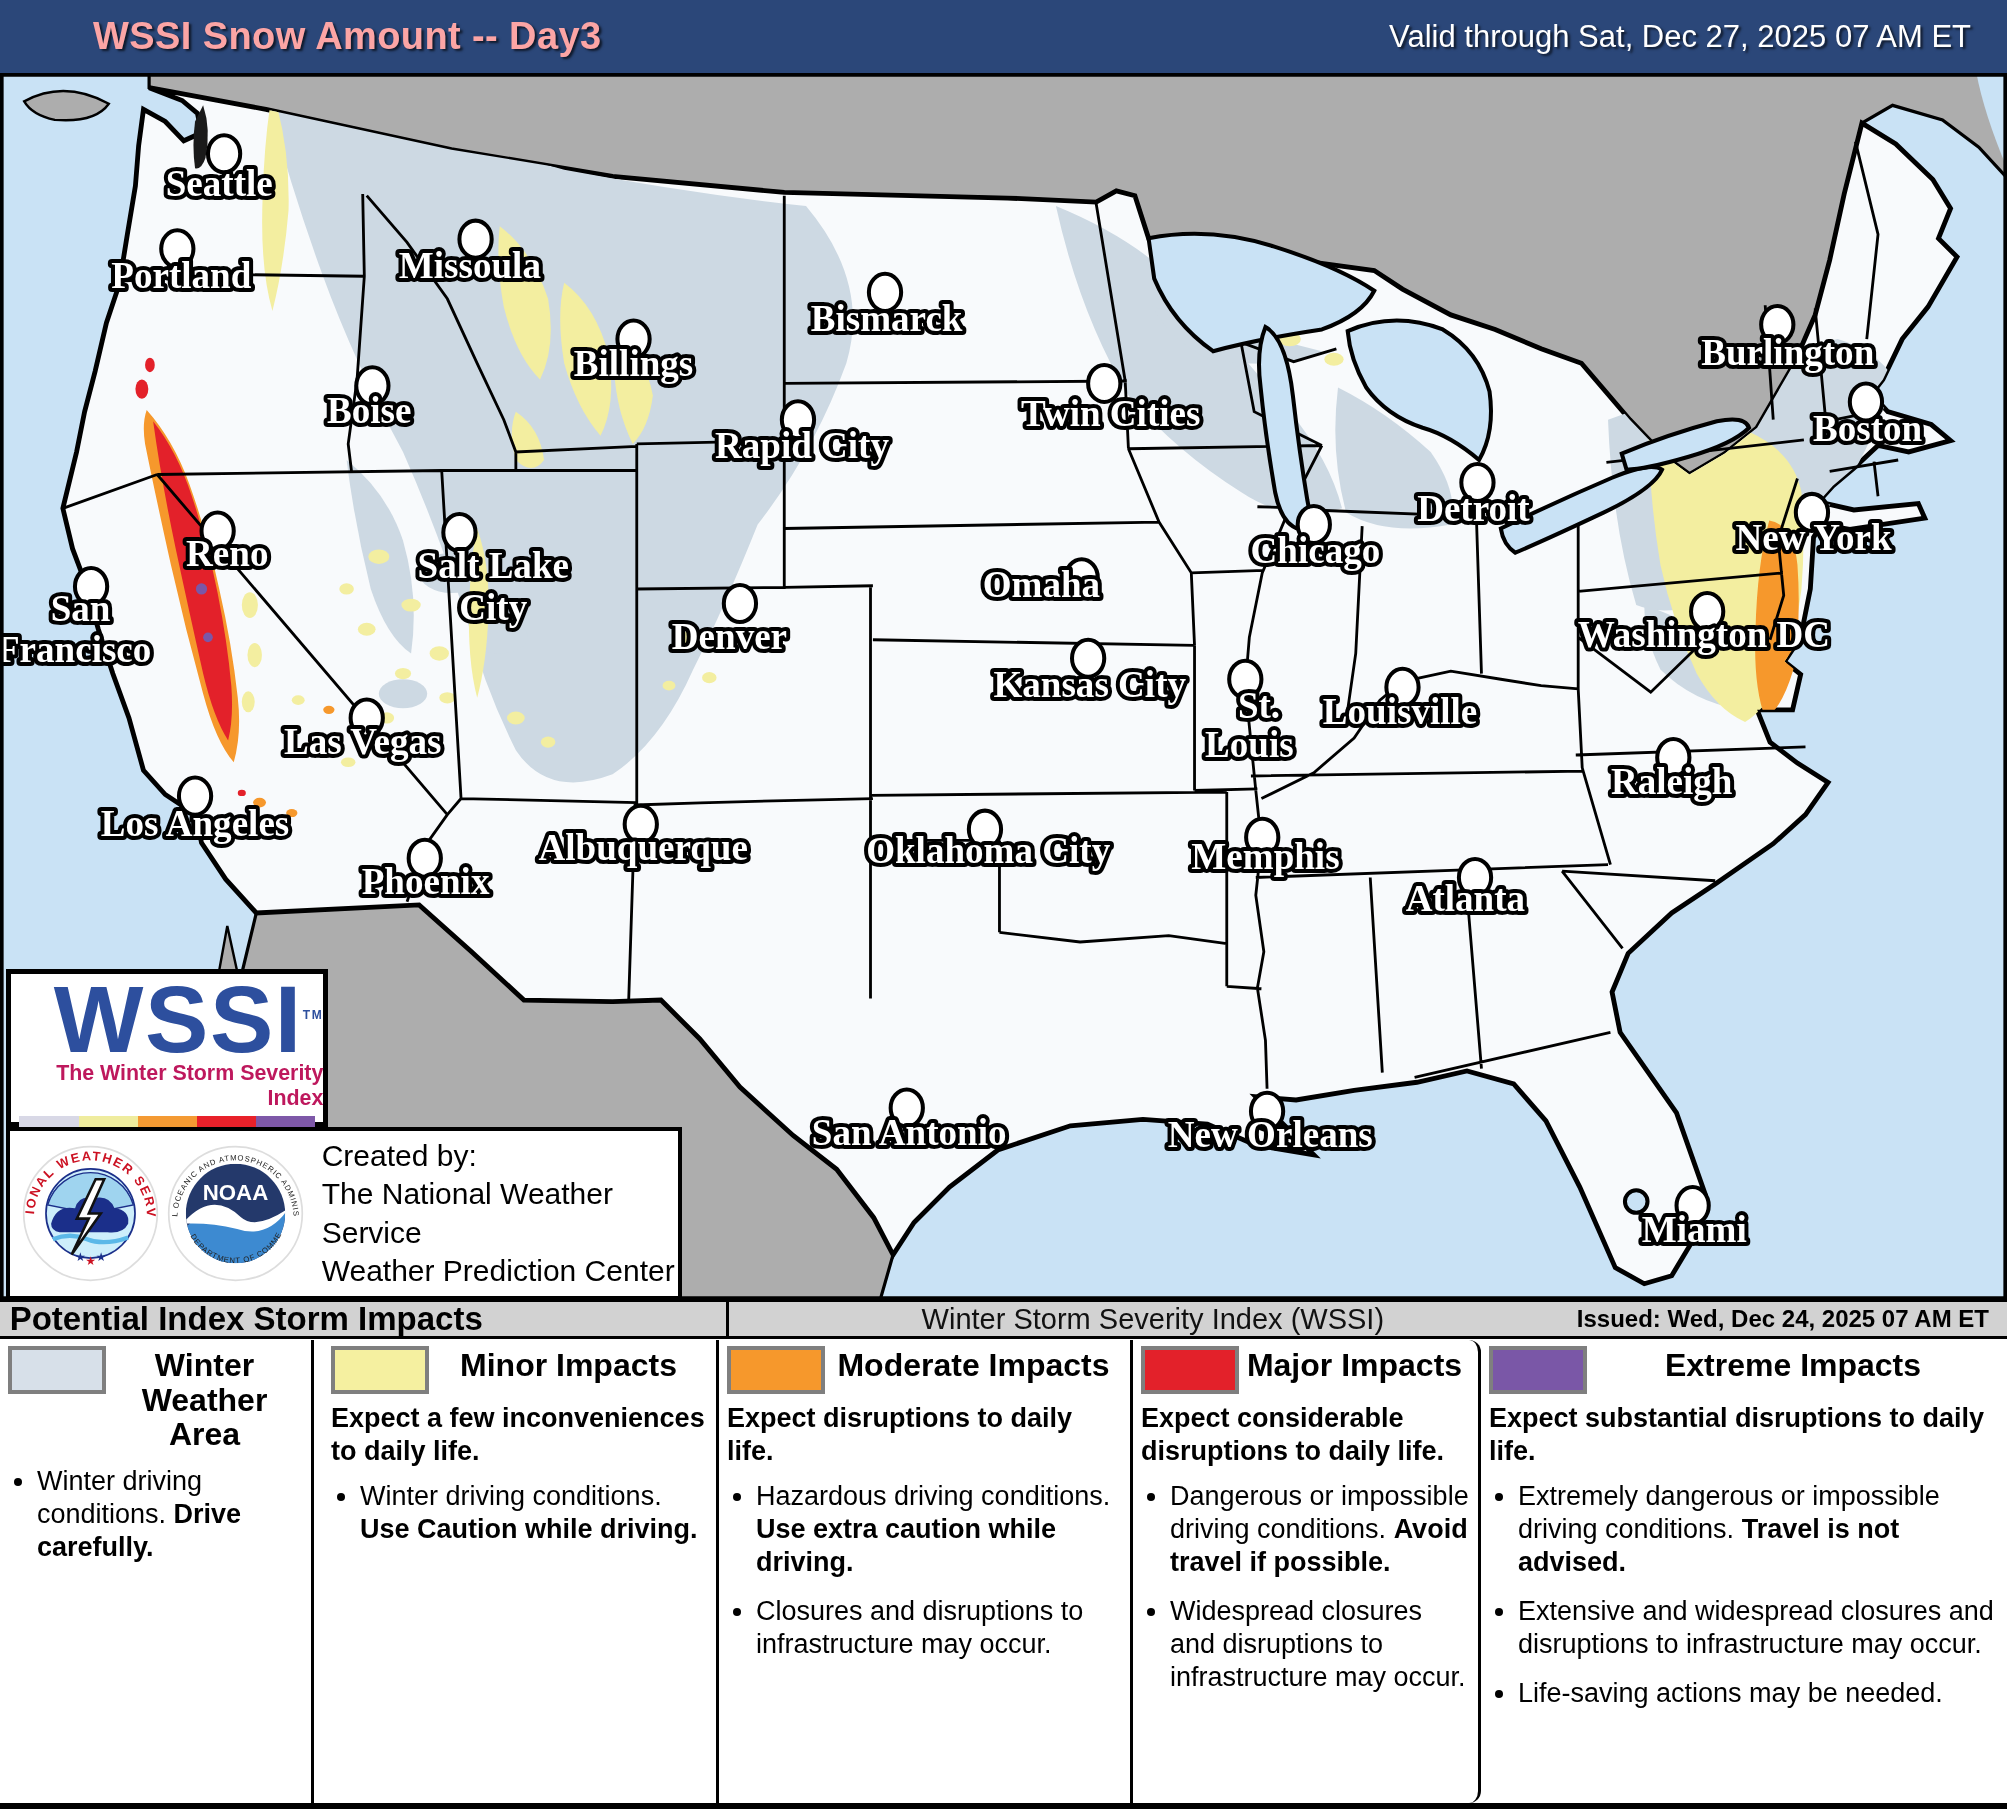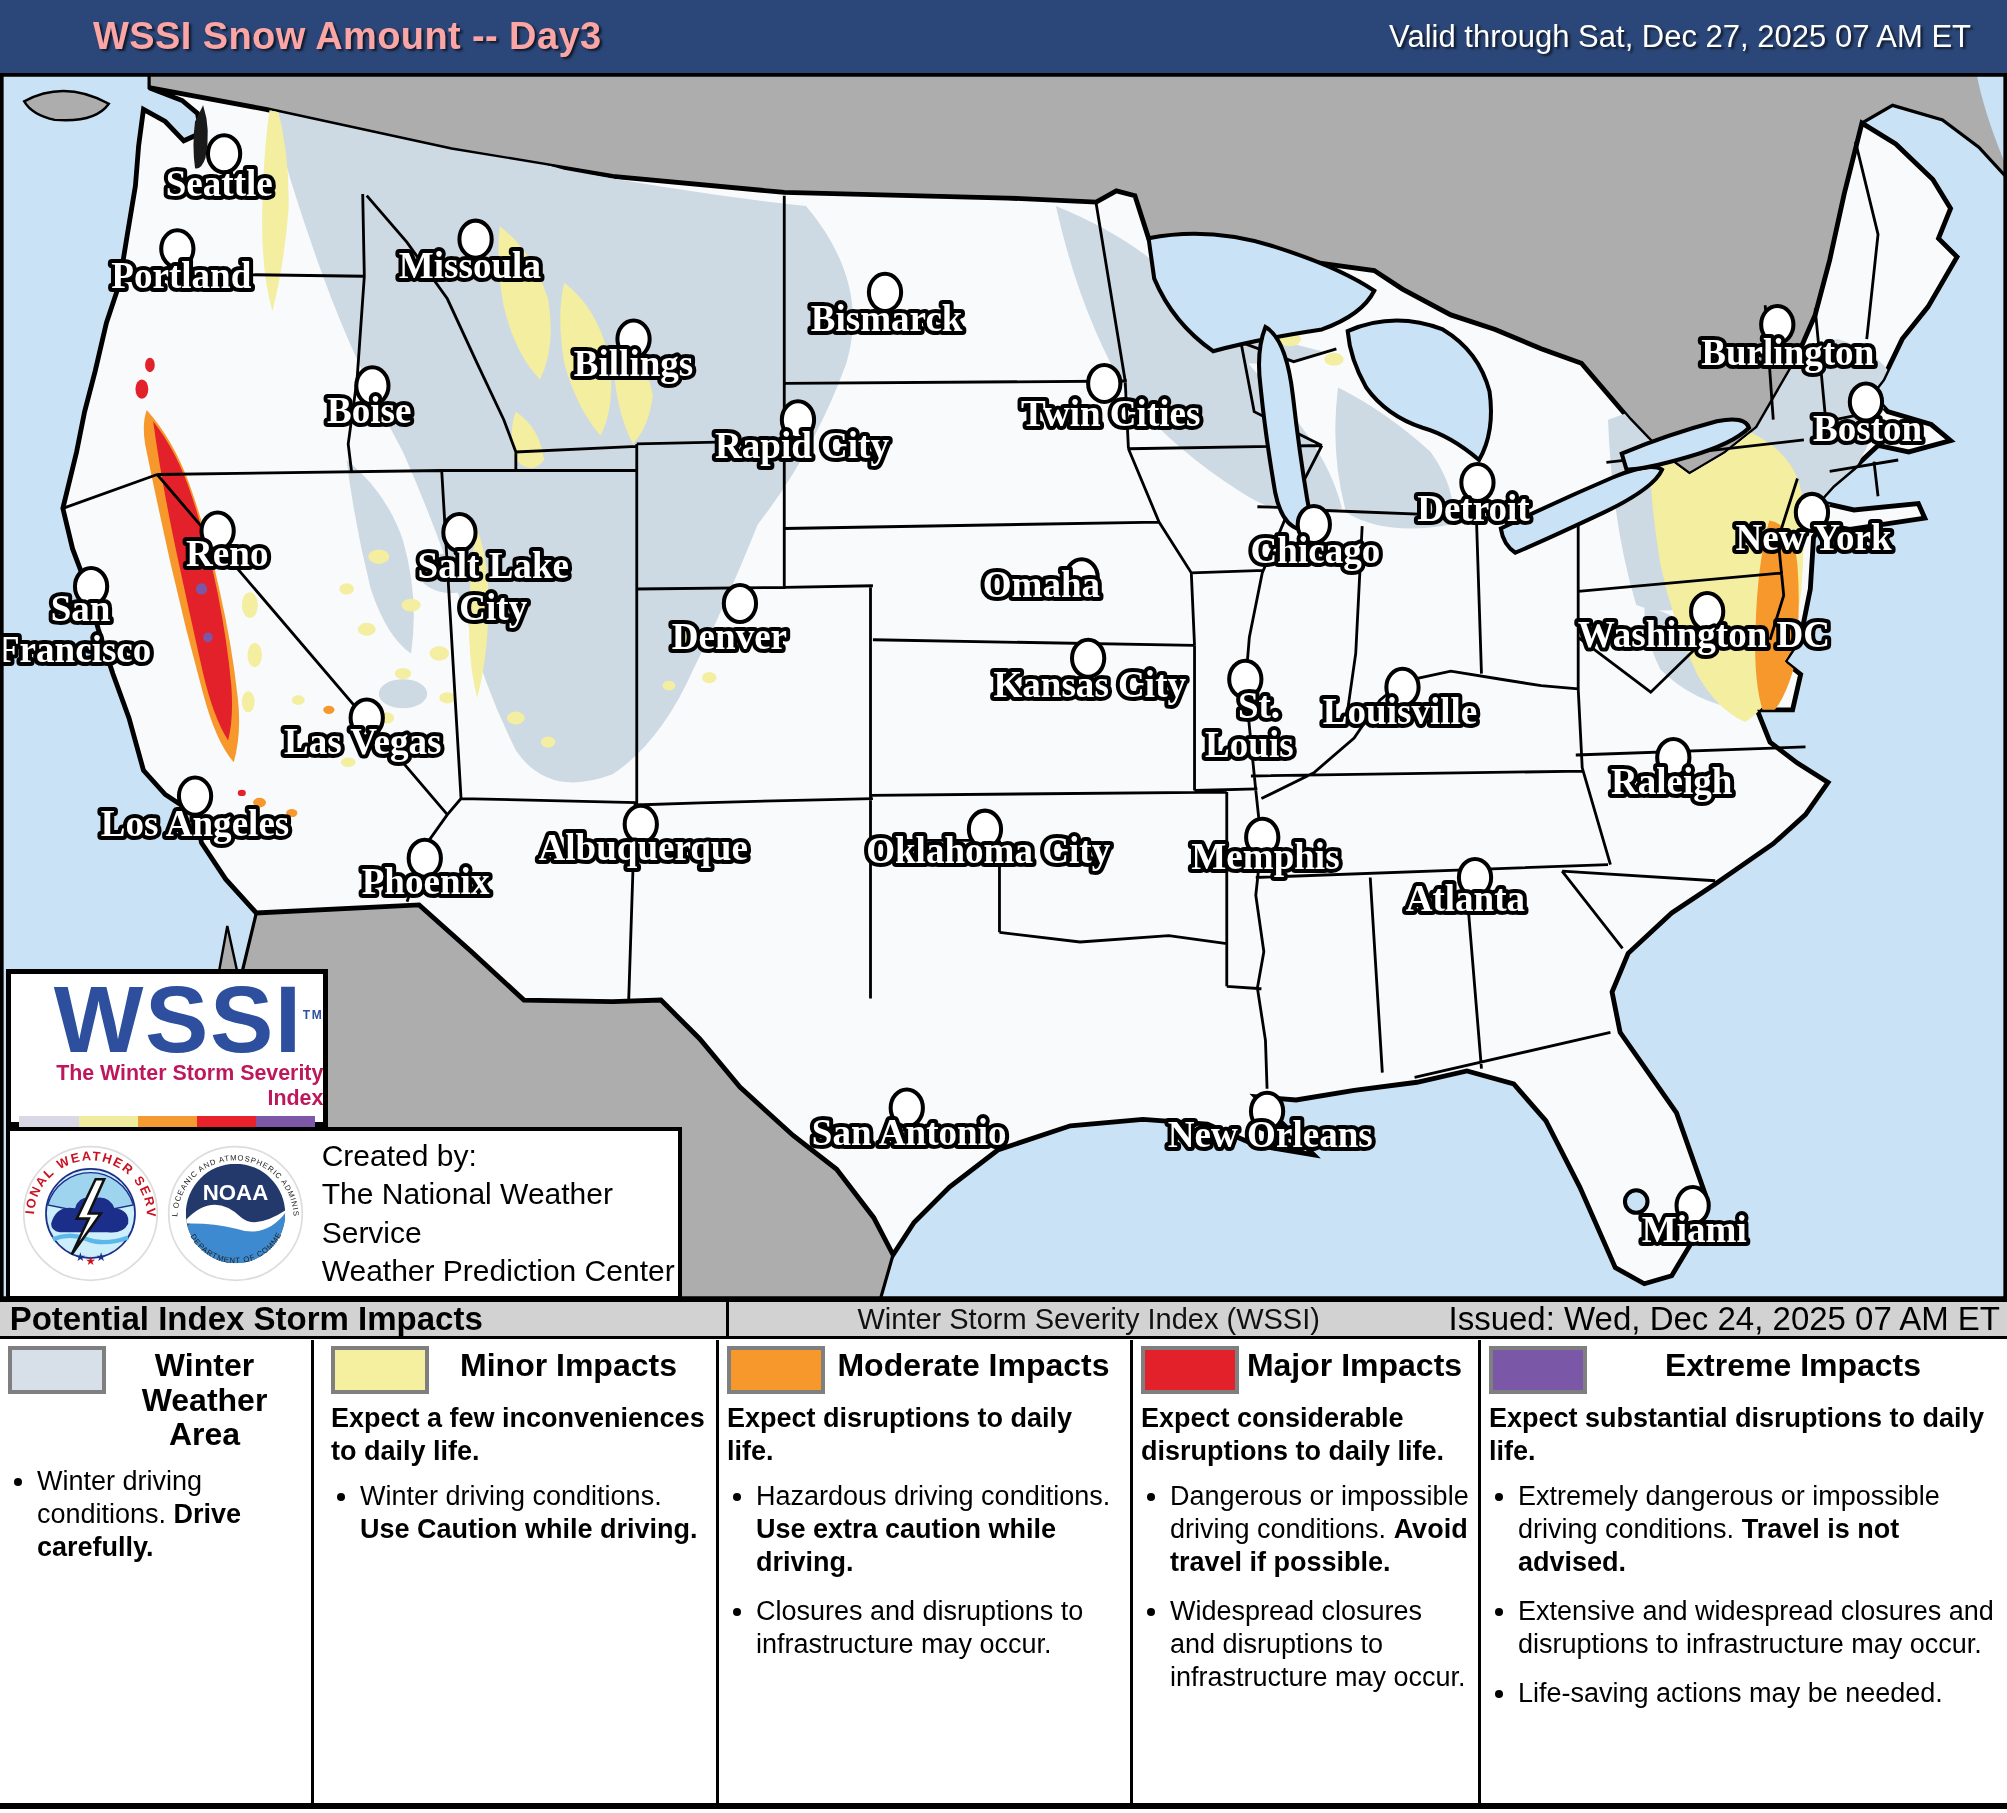--- a/index.html
+++ b/index.html
@@ -36,31 +36,31 @@
   #credit-box .logos{display:flex;align-items:center;padding-left:11.3px;}
   #credit-box .text{font-size:30px;color:#000;line-height:1.28;padding-left:18px;}
 
   
   #impact-bar{position:absolute;left:0;top:1299px;width:2007px;height:40px;background:#d2d2d2;
               border-top:3.2px solid #000;border-bottom:3.2px solid #000;box-sizing:border-box;
               display:flex;align-items:center;}
   #impact-bar .l{font-size:33px;font-weight:bold;color:#000;padding-left:9.7px;width:716px;}
   #impact-bar .divider{width:3.2px;height:34px;background:#000;}
   #impact-bar .c{font-size:29px;color:#111;flex:1;text-align:center;}
-  #impact-bar .r{font-size:33px;font-weight:normal;color:#000;padding-right:7px;}
+  #impact-bar .r{font-size:24px;font-weight:bold;color:#000;padding-right:18px;}
 
   
   #legend{position:absolute;left:0;top:1340px;width:2007px;height:469px;background:#fff;
           display:flex;border-bottom:6.4px solid #000;box-sizing:border-box;}
   .legend-col{box-sizing:border-box;padding:6.4px 8px 0 8px;position:relative;}
   .legend-col:not(:last-child){border-right:3.2px solid #000;}
   .legend-col:nth-child(1){width:314px;}
   .legend-col:nth-child(2){width:405px;padding-left:17px;}
   .legend-col:nth-child(3){width:414px;}
-  .legend-col:nth-child(4){width:348px;}
+  .legend-col:nth-child(4){width:348px;border-radius:12px;}
   .legend-col:nth-child(5){width:526px;}
   .legend-head{display:flex;align-items:flex-start;}
   .legend-swatch{width:90px;height:40px;border:4.8px solid #7f7f7f;box-sizing:content-box;flex:none;}
   .legend-title{flex:1;text-align:center;font-size:32px;font-weight:bold;color:#000;line-height:1.08;
                 padding-top:1.6px;}
   .legend-intro{font-size:27px;font-weight:bold;color:#000;line-height:1.2;margin:8px 0 0 0;}
   .legend-bullets{margin:13px 0 0 0;padding-left:29px;}
   .legend-bullets li{font-size:27px;color:#000;line-height:1.22;margin-bottom:16px;}
 </style>
 </head>

